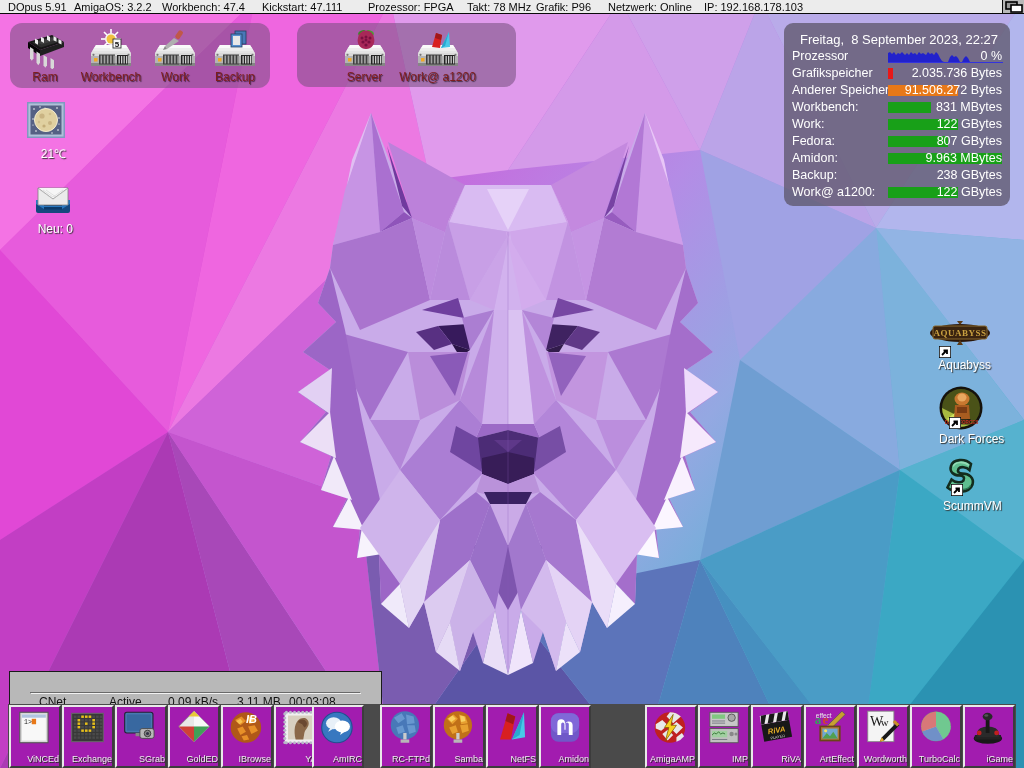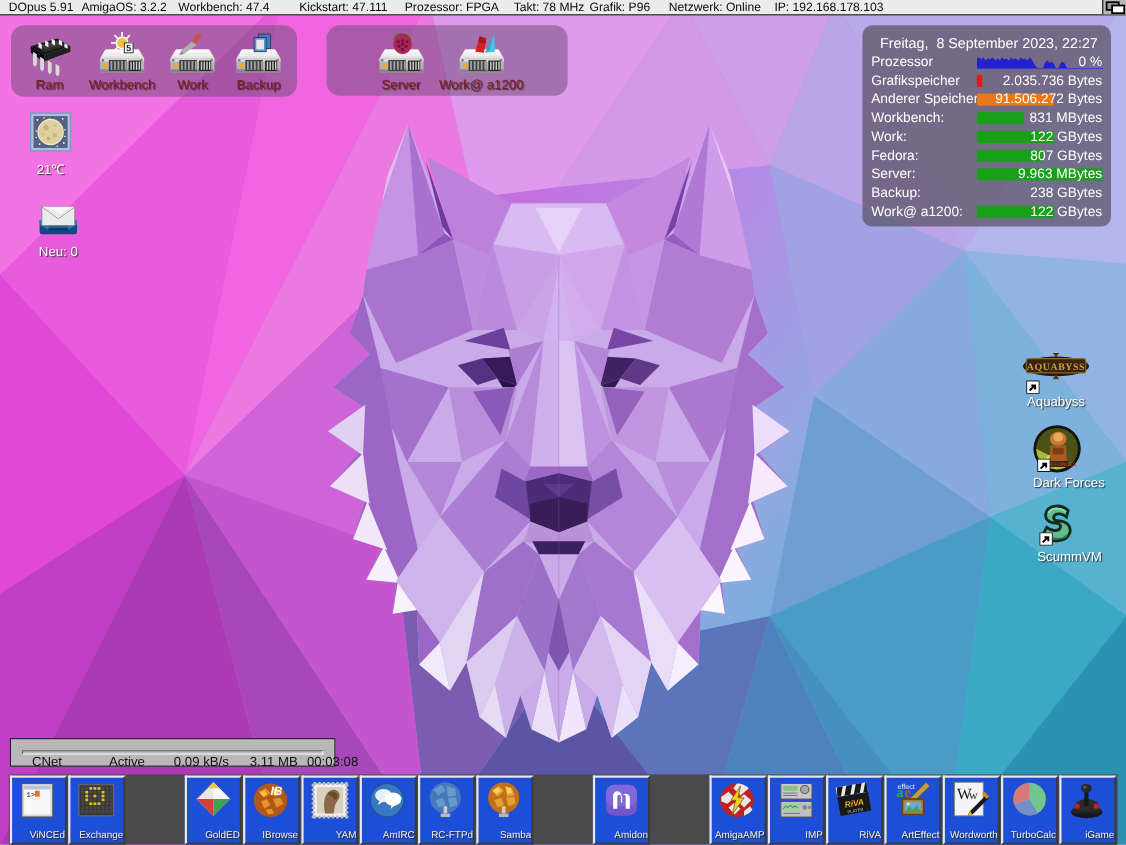--- a/index.html
+++ b/index.html
@@ -9,29 +9,29 @@
 .dock{position:absolute;border-radius:12px;background:rgba(114,78,124,0.55);display:flex;align-items:flex-start;justify-content:center;padding-top:6px}
 .ditem{display:flex;flex-direction:column;align-items:center}
 .dicon{height:40px;display:flex;align-items:flex-end;justify-content:center}
 .dlab{font-size:12px;color:#7f1d1d;margin-top:1px;text-shadow:1px 1px 1px rgba(0,0,0,0.6);white-space:nowrap}
 #panel{position:absolute;left:784px;top:23px;width:226px;height:183px;border-radius:9px;background:rgba(90,84,102,0.74);color:#fff;font-size:12.5px}
 .ptitle{position:absolute;top:9px;left:0;right:12px;text-align:right;white-space:nowrap;font-size:13px}
 .prow{position:absolute;left:8px;right:8px;height:14px}
 .plab{position:absolute;left:0;top:0}
 .pval{position:absolute;right:0;top:0}
 .pbar{position:absolute}
-.dsk{position:absolute;text-align:center}
+.dsk{position:absolute;text-align:right}
 .dskicon{display:flex;justify-content:center}
 .dsklab{font-size:12px;color:#fff;margin-top:7px;text-shadow:1px 1px 1px #333;white-space:nowrap}
-#cnet{position:absolute;left:9px;top:671px;width:296px;height:26px;background:#b8b8b8;border:1px solid #1a1a1a;padding:10px}
+#cnet{position:absolute;left:9px;top:671px;width:373px;height:26px;background:#b8b8b8;border:1px solid #1a1a1a;padding:20px}
 #cnetin{position:relative;width:100%;height:100%;background:#bcbcbc;border-top:1px solid #6a6a6a;border-left:1px solid #6a6a6a;border-bottom:1px solid #f2f2f2;border-right:1px solid #f2f2f2;font-size:12px;color:#111}
 #cnetin span{position:absolute;top:2px;font-size:12px;white-space:nowrap}
 #bdock{position:absolute;left:0;top:704px;width:1024px;height:64px}
 #bdock::before{content:'';position:absolute;left:8px;top:0;width:1008px;height:64px;background:#4a4a4a}
-.bbtn{position:absolute;top:1px;width:52px;height:63px;background:#1d4ed8;border-top:2px solid #e9e9e9;border-left:2px solid #e9e9e9;border-right:2px solid #3c3c3c;border-bottom:2px solid #3c3c3c}
+.bbtn{position:absolute;top:1px;width:52px;height:63px;background:#a21caf;border-top:2px solid #e9e9e9;border-left:2px solid #e9e9e9;border-right:2px solid #3c3c3c;border-bottom:2px solid #3c3c3c}
 .bicon{position:absolute;left:50%;top:2px;transform:translateX(-50%)}
 .blab{position:absolute;left:0;right:0;bottom:2px;text-align:right;font-size:9px;color:#f0f0f0;text-shadow:1px 1px 0 #2a2a2a;white-space:nowrap}
 </style></head>
 <body>
 <div id="stage">
 <svg width="1024" height="768" viewBox="0 0 1024 768" style="position:absolute;left:0;top:0">
       <defs>
 <linearGradient id="base" x1="0" y1="0.2" x2="1" y2="0.8">
 <stop offset="0" stop-color="#f062de"></stop>
 <stop offset="0.16" stop-color="#dd41d2"></stop>
@@ -197,21 +197,21 @@
  <rect x="5" y="29" width="3.5" height="3.5" fill="#f0a828"></rect>
  <circle cx="4.5" cy="25.8" r="1.1" fill="#777"></circle>
           <circle cx="39.5" cy="25.8" r="1.1" fill="#777"></circle>
 </symbol>
       </defs>
     </svg>
 <div id="topbar">
       <span style="left:8px">DOpus 5.91</span>
       <span style="left:74px">AmigaOS: 3.2.2</span>
       <span style="left:162px">Workbench: 47.4</span>
-      <span style="left:272px">Kickstart: 47.111</span>
+      <span style="left:262px">Kickstart: 47.111</span>
       <span style="left:368px">Prozessor: FPGA</span>
       <span style="left:467px">Takt: 78 MHz</span>
       <span style="left:536px">Grafik: P96</span>
       <span style="left:608px">Netzwerk: Online</span>
       <span style="left:704px">IP: 192.168.178.103</span>
       <div id="depth">
         <svg width="20" height="12" viewBox="0 0 20 12">
           <rect x="2" y="1" width="11" height="7" fill="#999" stroke="#000" stroke-width="1.6"></rect>
           <rect x="7" y="4" width="11" height="7" fill="#fff" stroke="#000" stroke-width="1.6"></rect>
         </svg>
@@ -363,21 +363,21 @@
         <span class="plab">Work:</span>
         <div class="pbar" style="left:96px;top:2px;width:70px;height:11px;background:#18a018"></div>
         <span class="pval">122 GBytes</span>
       </div>
       <div class="prow" style="top:111px">
         <span class="plab">Fedora:</span>
         <div class="pbar" style="left:96px;top:2px;width:60px;height:11px;background:#18a018"></div>
         <span class="pval">807 GBytes</span>
       </div>
       <div class="prow" style="top:128px">
-        <span class="plab">Server:</span>
+        <span class="plab">Amidon:</span>
         <div class="pbar" style="left:96px;top:2px;width:114px;height:11px;background:#18a018"></div>
         <span class="pval">9.963 MBytes</span>
       </div>
       <div class="prow" style="top:145px">
         <span class="plab">Backup:</span>
         <span class="pval">238 GBytes</span>
       </div>
       <div class="prow" style="top:162px">
         <span class="plab">Work@ a1200:</span>
         <div class="pbar" style="left:96px;top:2px;width:70px;height:11px;background:#18a018"></div>
@@ -580,20 +580,31 @@
               <rect x="7.4" y="15.6" width="2.4" height="2.2"></rect>
               <rect x="10.8" y="18.8" width="2.4" height="2.2"></rect>
               <rect x="14.2" y="18.8" width="2.4" height="2.2"></rect>
               <rect x="17.6" y="18.8" width="2.4" height="2.2"></rect>
               <rect x="21" y="15.6" width="2.4" height="2.2"></rect>
               <rect x="14.2" y="12.4" width="2.4" height="2.2"></rect>
             </g>
           </svg></div>
         <div class="blab">Exchange</div>
       </div>
+      <div class="bbtn" style="left:115px">
+        <div class="bicon"><svg width="37" height="37" viewBox="0 0 34 34">
+            <rect x="2" y="3" width="26" height="19" rx="2" fill="#4878b0" stroke="#223" stroke-width="1"></rect>
+<rect x="4" y="5" width="22" height="15" fill="#3868a0"></rect>
+<rect x="12" y="22" width="6" height="3" fill="#888"></rect>
+<rect x="16" y="18" width="13" height="9" rx="2" fill="#b8b8b8" stroke="#444" stroke-width="0.8"></rect>
+<circle cx="23" cy="22.5" r="3" fill="#888" stroke="#333" stroke-width="0.8"></circle>
+            <circle cx="23" cy="22.5" r="1.4" fill="#334"></circle>
+          </svg></div>
+        <div class="blab">SGrab</div>
+      </div>
       <div class="bbtn" style="left:168px">
         <div class="bicon"><svg width="37" height="37" viewBox="0 0 34 34">
             <path d="M17 2 L31 16 L17 30 L3 16 Z" fill="#e8e8e8" stroke="#888" stroke-width="0.8"></path>
 <path d="M17 2 L31 16 L17 16 Z" fill="#f8f8f8"></path>
 <path d="M3 16 L17 16 L17 30 Z" fill="#d04038"></path>
 <path d="M31 16 L17 16 L17 30 Z" fill="#40a058"></path>
 <path d="M12 7 L22 7 L17 2 Z" fill="#e8c838"></path>
           </svg></div>
         <div class="blab">GoldED</div>
       </div>
@@ -651,21 +662,21 @@
               <circle cx="31" cy="27.0" r="1.4"></circle>
               <circle cx="3" cy="30.8" r="1.4"></circle>
               <circle cx="31" cy="30.8" r="1.4"></circle>
             </g>
 <rect x="6" y="6" width="22" height="22" fill="#d8d0c0"></rect>
 <path d="M13 28 C11 20 12 12 17 9 C21 7 25 9 25 13 C25 17 22 18 21 22 L20 28 Z" fill="#8a6848"></path>
 <path d="M15 12 C17 9 21 9 23 12 C24 14 23 16 21 17 L19 14 Z" fill="#6a4830"></path>
           </svg></div>
         <div class="blab">YAM</div>
       </div>
-      <div class="bbtn" style="left:327px">
+      <div class="bbtn" style="left:312px">
         <div class="bicon"><svg width="37" height="37" viewBox="0 0 34 34">
             <circle cx="16" cy="17" r="14" fill="#3878c0"></circle>
 <circle cx="16" cy="17" r="14" fill="none" stroke="#205090" stroke-width="1"></circle>
 <ellipse cx="13" cy="13" rx="7" ry="5.5" fill="#e8f0f8"></ellipse>
             <path d="M10 17 l-2 4 5 -3 Z" fill="#e8f0f8"></path>
 <ellipse cx="21" cy="16" rx="7" ry="5.5" fill="#ffffff"></ellipse>
             <path d="M20 20 l-1 4 4 -3 Z" fill="#fff"></path>
           </svg></div>
         <div class="blab">AmIRC</div>
       </div>
@@ -693,20 +704,29 @@
               <path d="M18 15 l7 -1 1 6 -6 2 Z"></path>
             </g>
 <g fill="#f8d060">
               <path d="M7 9 l4 -3 3 3 -4 3 Z"></path>
               <path d="M18 6 l4 1 1 4 -4 1 Z"></path>
             </g>
 <rect x="14.5" y="22" width="3" height="6" fill="#ccc"></rect>
             <path d="M12 28 l8 0 0 3 -8 0 Z" fill="#b8b8b8"></path>
           </svg></div>
         <div class="blab">Samba</div>
+      </div>
+      <div class="bbtn" style="left:486px">
+        <div class="bicon"><svg width="37" height="37" viewBox="0 0 34 34">
+            <path d="M6 28 L13 4 L20 7 L16 28 Z" fill="#d82020"></path>
+            <path d="M13 4 L20 7 L18 14 L11 11 Z" fill="#a01818"></path>
+<path d="M17 28 L28 3 L29 26 Z" fill="#48c8e8"></path>
+            <path d="M17 28 L28 3 L24 24 Z" fill="#28a8d0"></path>
+          </svg></div>
+        <div class="blab">NetFS</div>
       </div>
       <div class="bbtn" style="left:539px">
         <div class="bicon"><svg width="37" height="37" viewBox="0 0 34 34">
             <rect x="4" y="4" width="26" height="26" rx="7" fill="#7058c8"></rect>
 <rect x="4" y="4" width="26" height="18" rx="7" fill="#8068d8"></rect>
 <path d="M10 24 L10 13 a3.5 3.5 0 0 1 7 0 L17 15 a3.5 3.5 0 0 1 7 0 L24 24 L20.5 24 L20.5 14 a1.5 1.5 0 0 0 -3 0 L17.5 19 L16.5 19 L16.5 14 a1.5 1.5 0 0 0 -3 0 L13.5 24 Z" fill="#fff"></path>
           </svg></div>
         <div class="blab">Amidon</div>
       </div>
       <div class="bbtn" style="left:645px">

